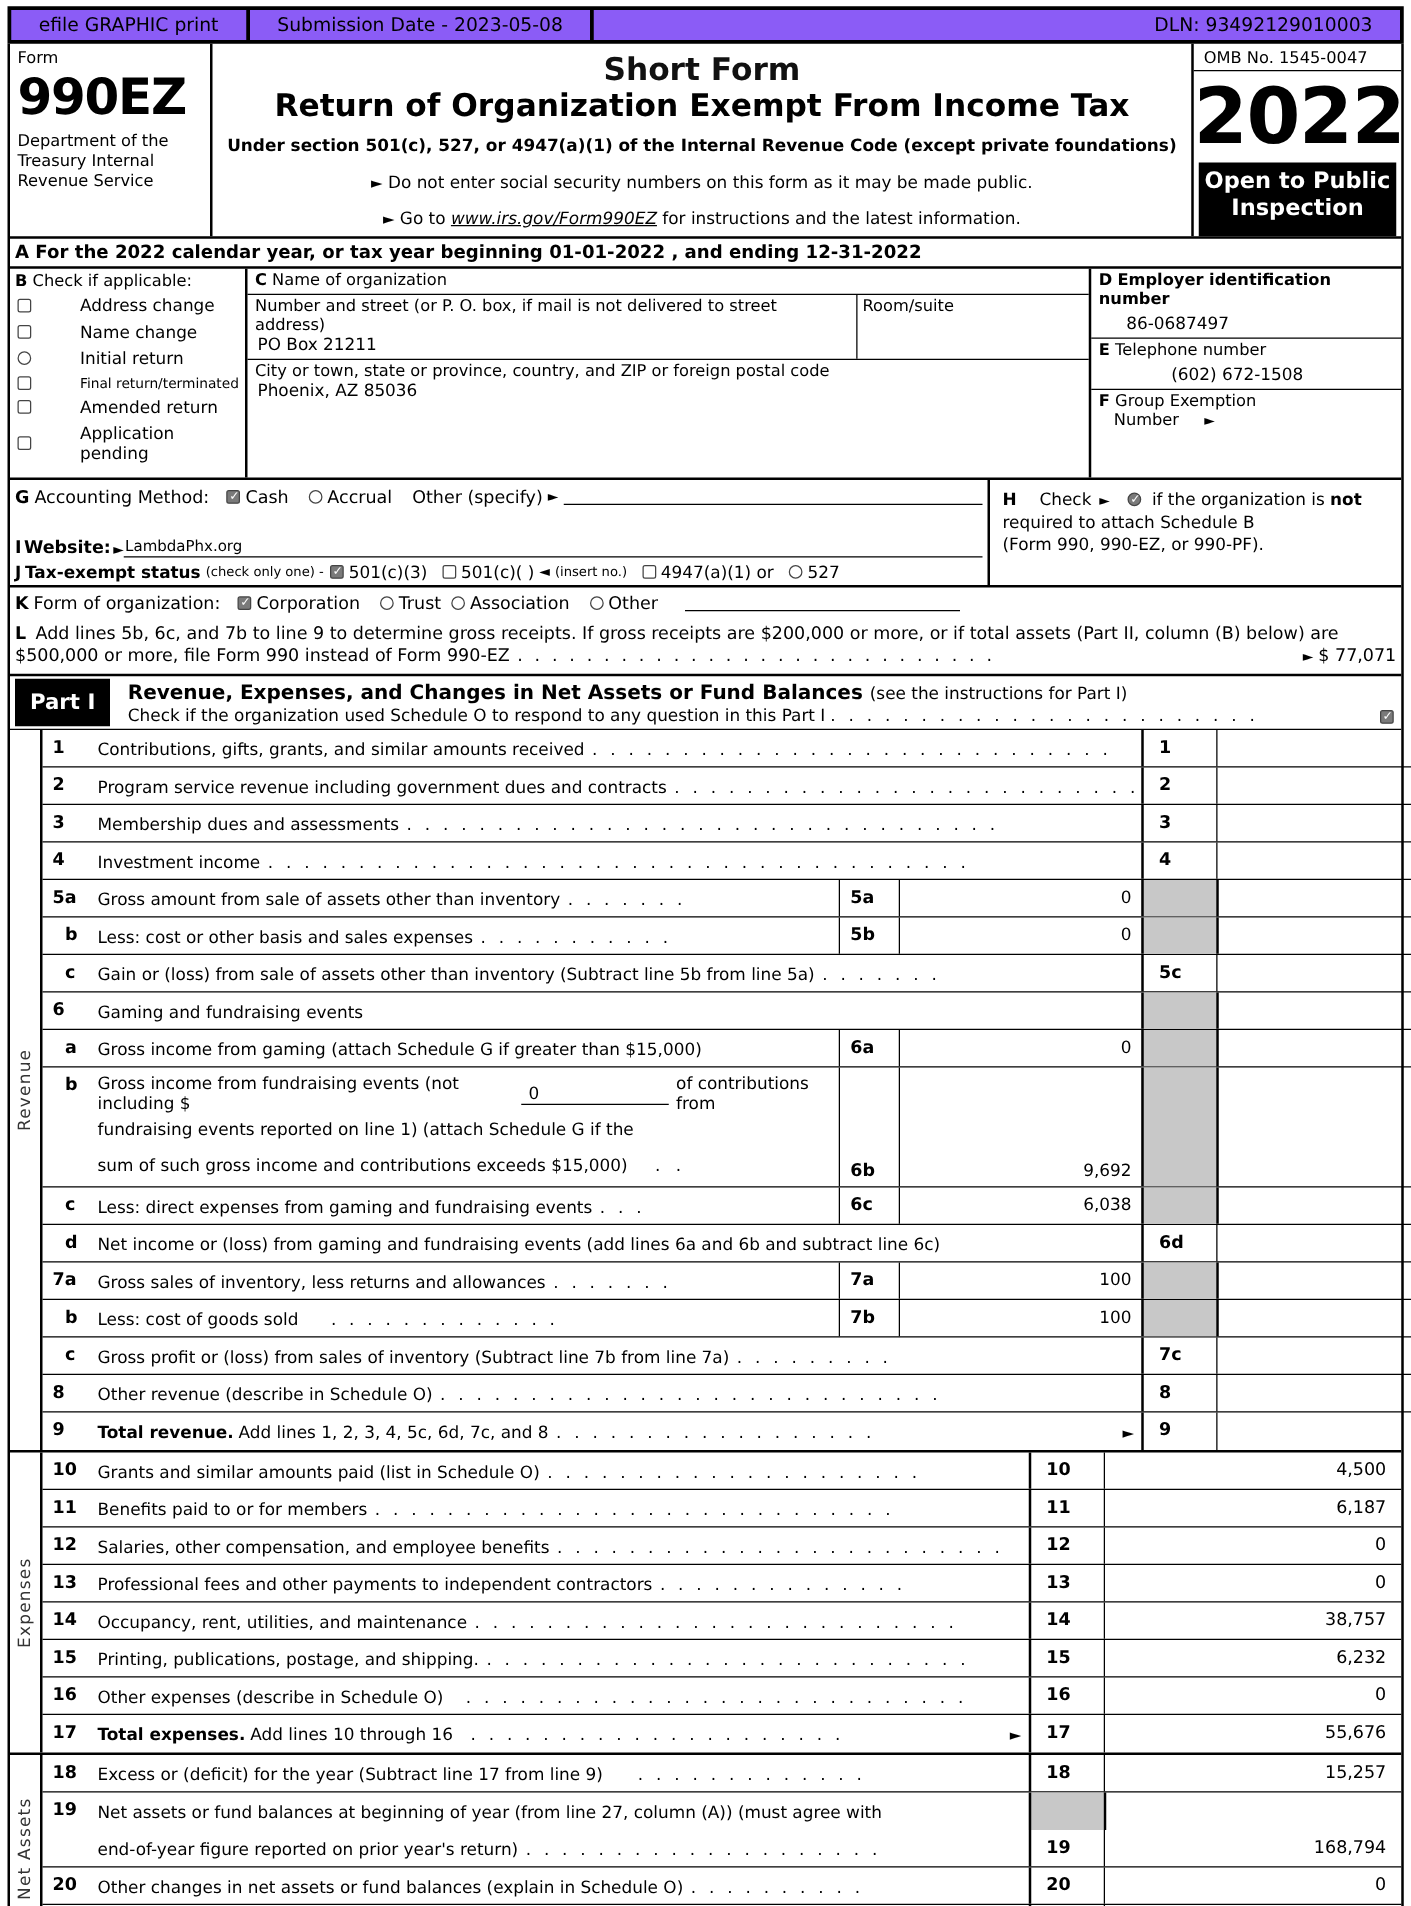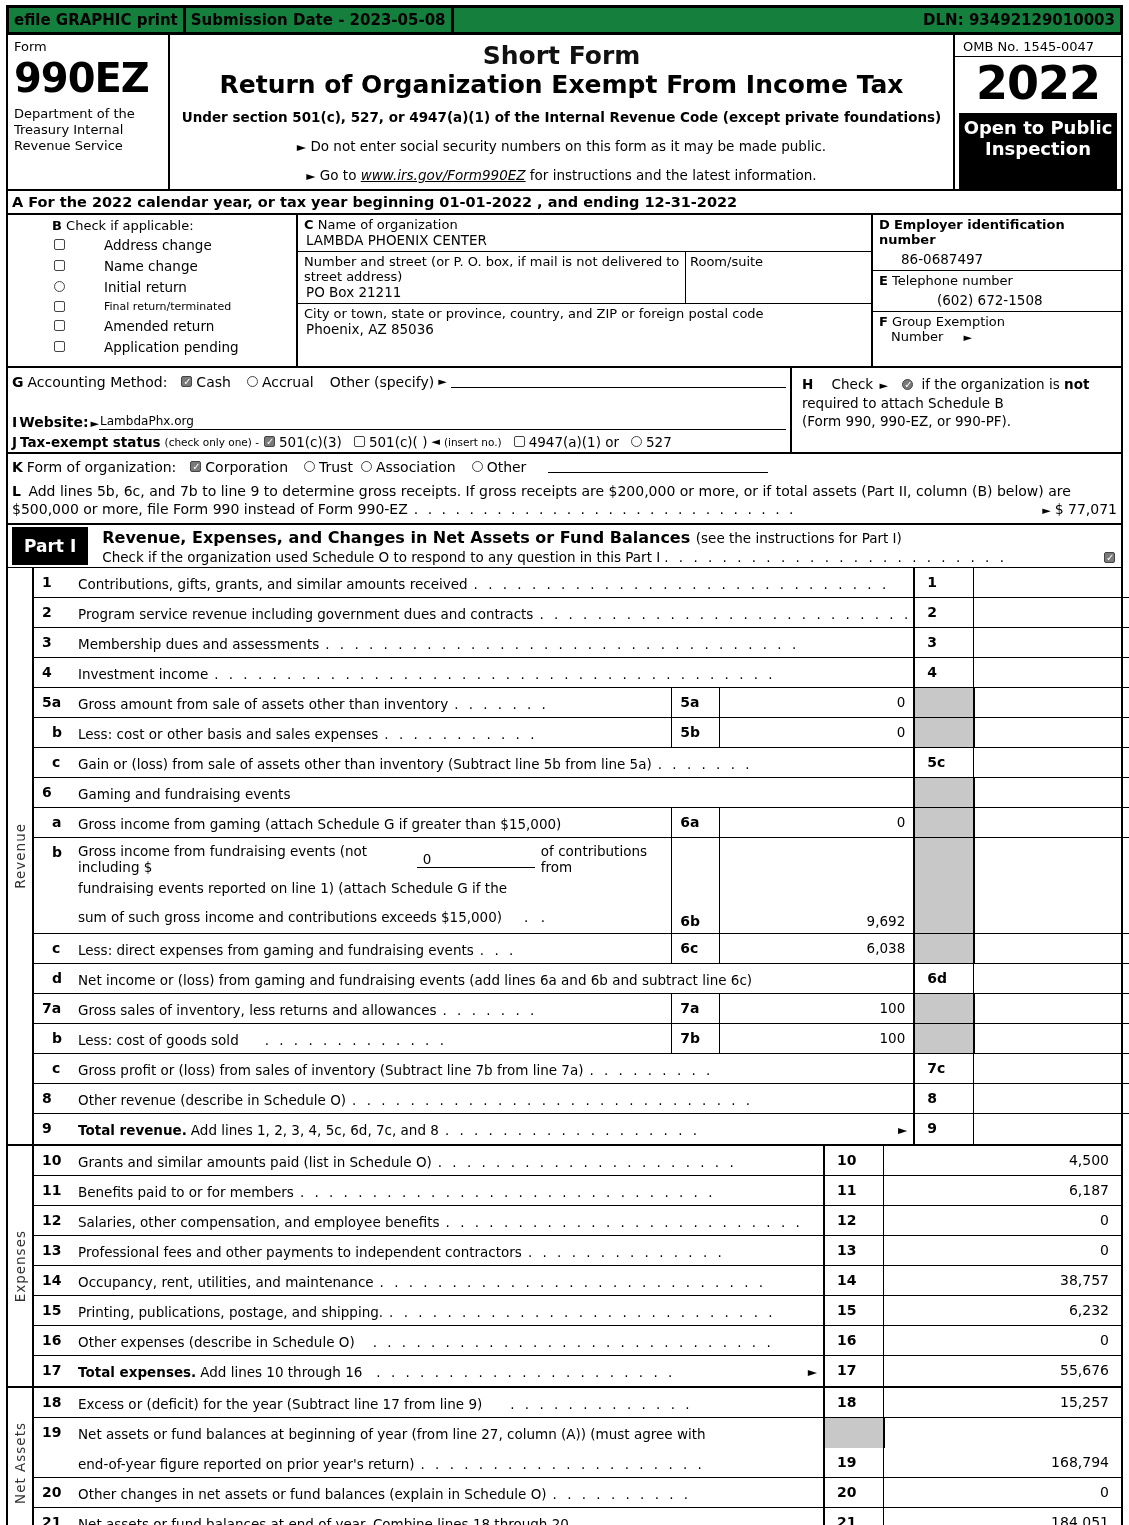--- a/index.html
+++ b/index.html
@@ -15,22 +15,22 @@
   .page { width:1129px; height:1525px; position:relative; padding:0 6px; }
 
   
   .efile-bar {
     height:30px; margin-top:5px;
     background:#000;
     display:flex; align-items:stretch;
     padding:3px;
   }
   .efile-cell {
-    background:#15803d; display:flex; align-items:center;
-    font-weight:bold; font-size:15px; padding:0 5px;
+    background:#8b5cf6; display:flex; align-items:center;
+    font-weight:normal; font-size:15px; padding:0 22px;
     margin-right:3px; white-space:nowrap;
   }
   .efile-cell.grow { flex:1; margin-right:0; justify-content:flex-end; }
 
   
   .form-outer { border:2px solid #000; border-top:none; }
 
   
   .masthead { display:flex; border-bottom:2px solid #000; }
   .mast-left {
@@ -45,37 +45,37 @@
   .mast-mid .short-form { font-size:25px; font-weight:bold; color:#111; margin-top:2px; }
   .mast-mid .title { font-size:25px; font-weight:bold; line-height:1.15; margin-top:1px;}
   .mast-mid .under { font-size:13.5px; font-weight:bold; margin-top:9px; }
   .mast-mid .bullet-line { font-size:13.5px; font-weight:normal; margin-top:13px; }
   .mast-mid .bullet-line .ar { font-size:12px; }
   .mast-mid .lnk { text-decoration:underline; font-style:italic; }
 
   .mast-right { width:168px; border-left:2px solid #000; display:flex; flex-direction:column; }
   .omb { font-size:13px; padding:4px 0 2px 8px; }
   .year {
-    font-size:46px; font-weight:bold; text-align:center;
+    font-size:62px; font-weight:bold; text-align:center;
     border-top:1.5px solid #000; line-height:1.12; letter-spacing:-1px;
     padding-top:1px;
   }
   .openpub {
     background:#000; color:#fff; text-align:center; font-weight:bold;
     font-size:18px; line-height:1.22; padding:4px 2px 6px 2px; margin:3px 4px 0 4px;
     flex:1;
   }
 
   
   .lineA { font-size:14.5px; font-weight:bold; padding:3px 0 3px 4px; border-bottom:2px solid #000; }
   .lineA .ltr { font-weight:bold; }
 
   
   .bcd { display:flex; border-bottom:2px solid #000; }
-  .colB { width:248px; padding:3px 4px 6px 4px;margin-left:40px; }
+  .colB { width:188px; padding:3px 4px 6px 4px; }
   .colB .hdr { font-size:13px; margin-bottom:3px; }
   .colB .hdr b { font-weight:bold; }
   .cbrow { display:flex; align-items:center; margin:4px 0 5px 2px; font-size:13.5px;gap:34px; }
   .cb {
     width:11px; height:11px; border:1.5px solid #444; border-radius:2px;
     display:inline-block; margin-right:5px; flex:none; background:#fff;
   }
   .cb.round { border-radius:50%; }
   .cbrow.small { font-size:11px; }
 
@@ -250,21 +250,20 @@
           <span>Application pending</span>
         </div>
       </div>
 
       <div class="colC">
         <div class="crow">
           <div class="cap">
             <b>C</b>
             <span>Name of organization</span>
           </div>
-          <div class="val">LAMBDA PHOENIX CENTER</div>
         </div>
         <div class="crow split">
           <div class="left">
             <div class="cap">Number and street (or P. O. box, if mail is not delivered to street address)</div>
             <div class="val">PO Box 21211</div>
           </div>
           <div class="right">
             <div class="cap">Room/suite</div>
             <div class="val"></div>
           </div>

